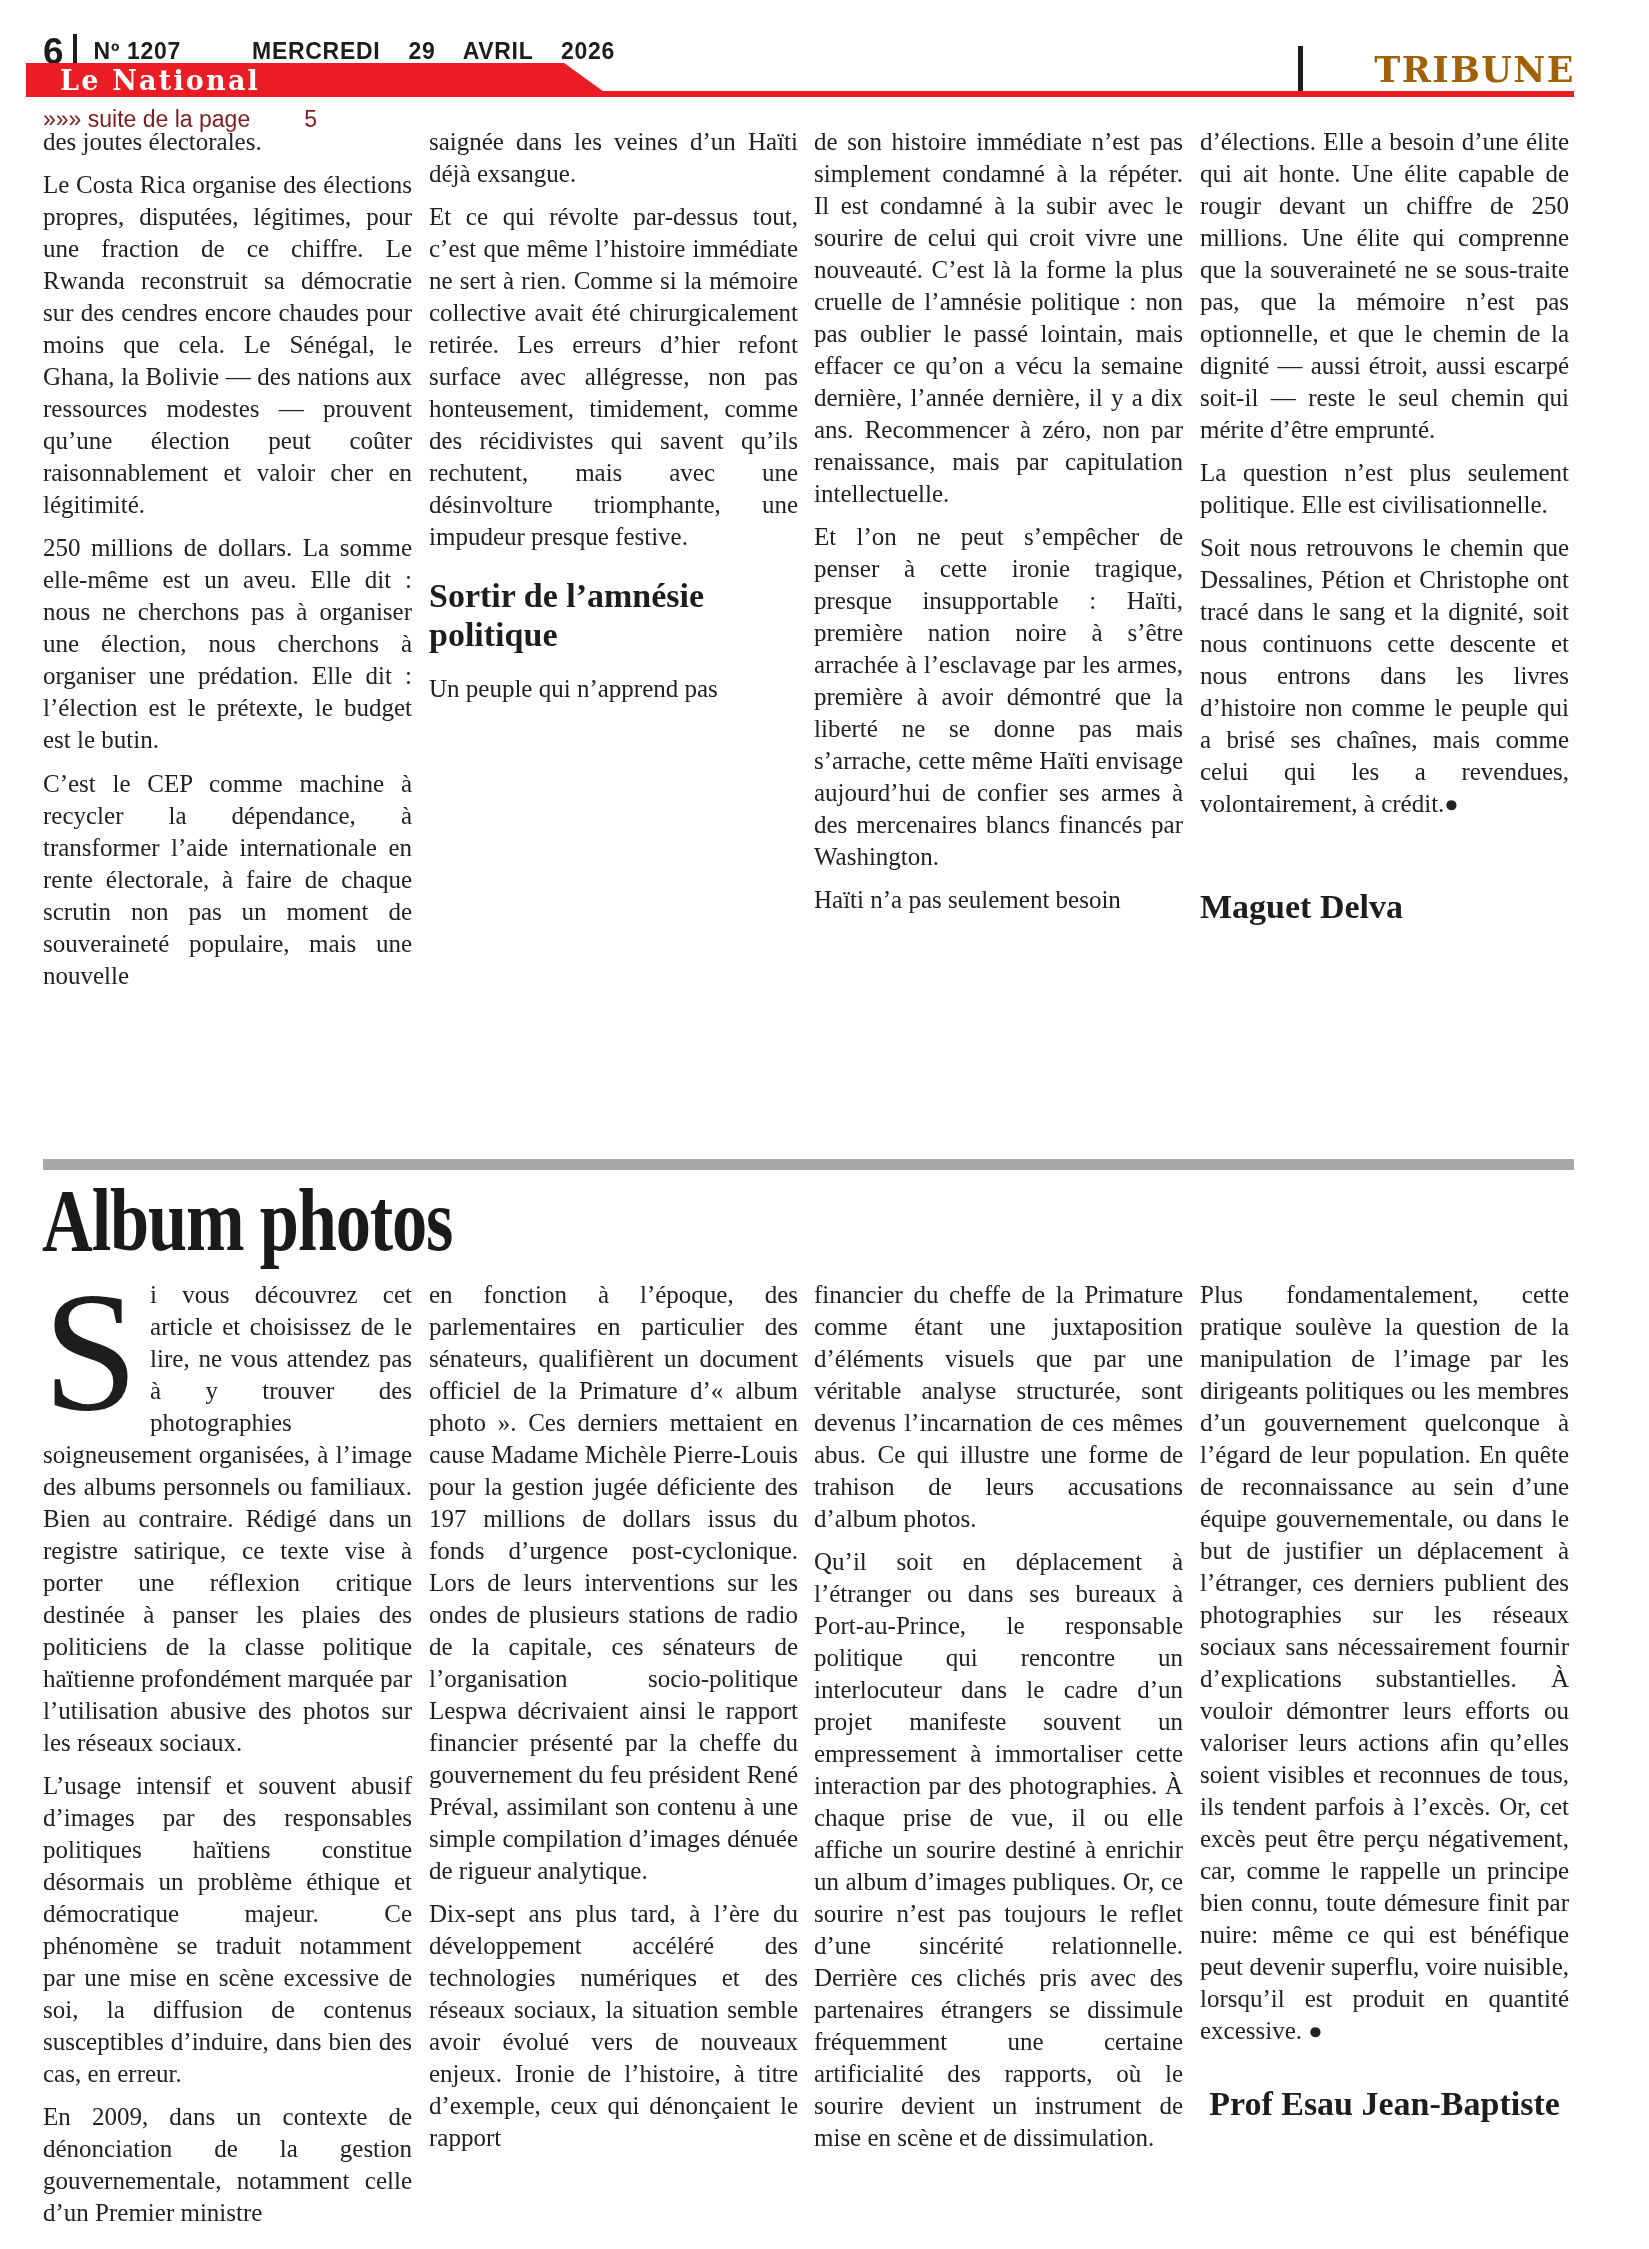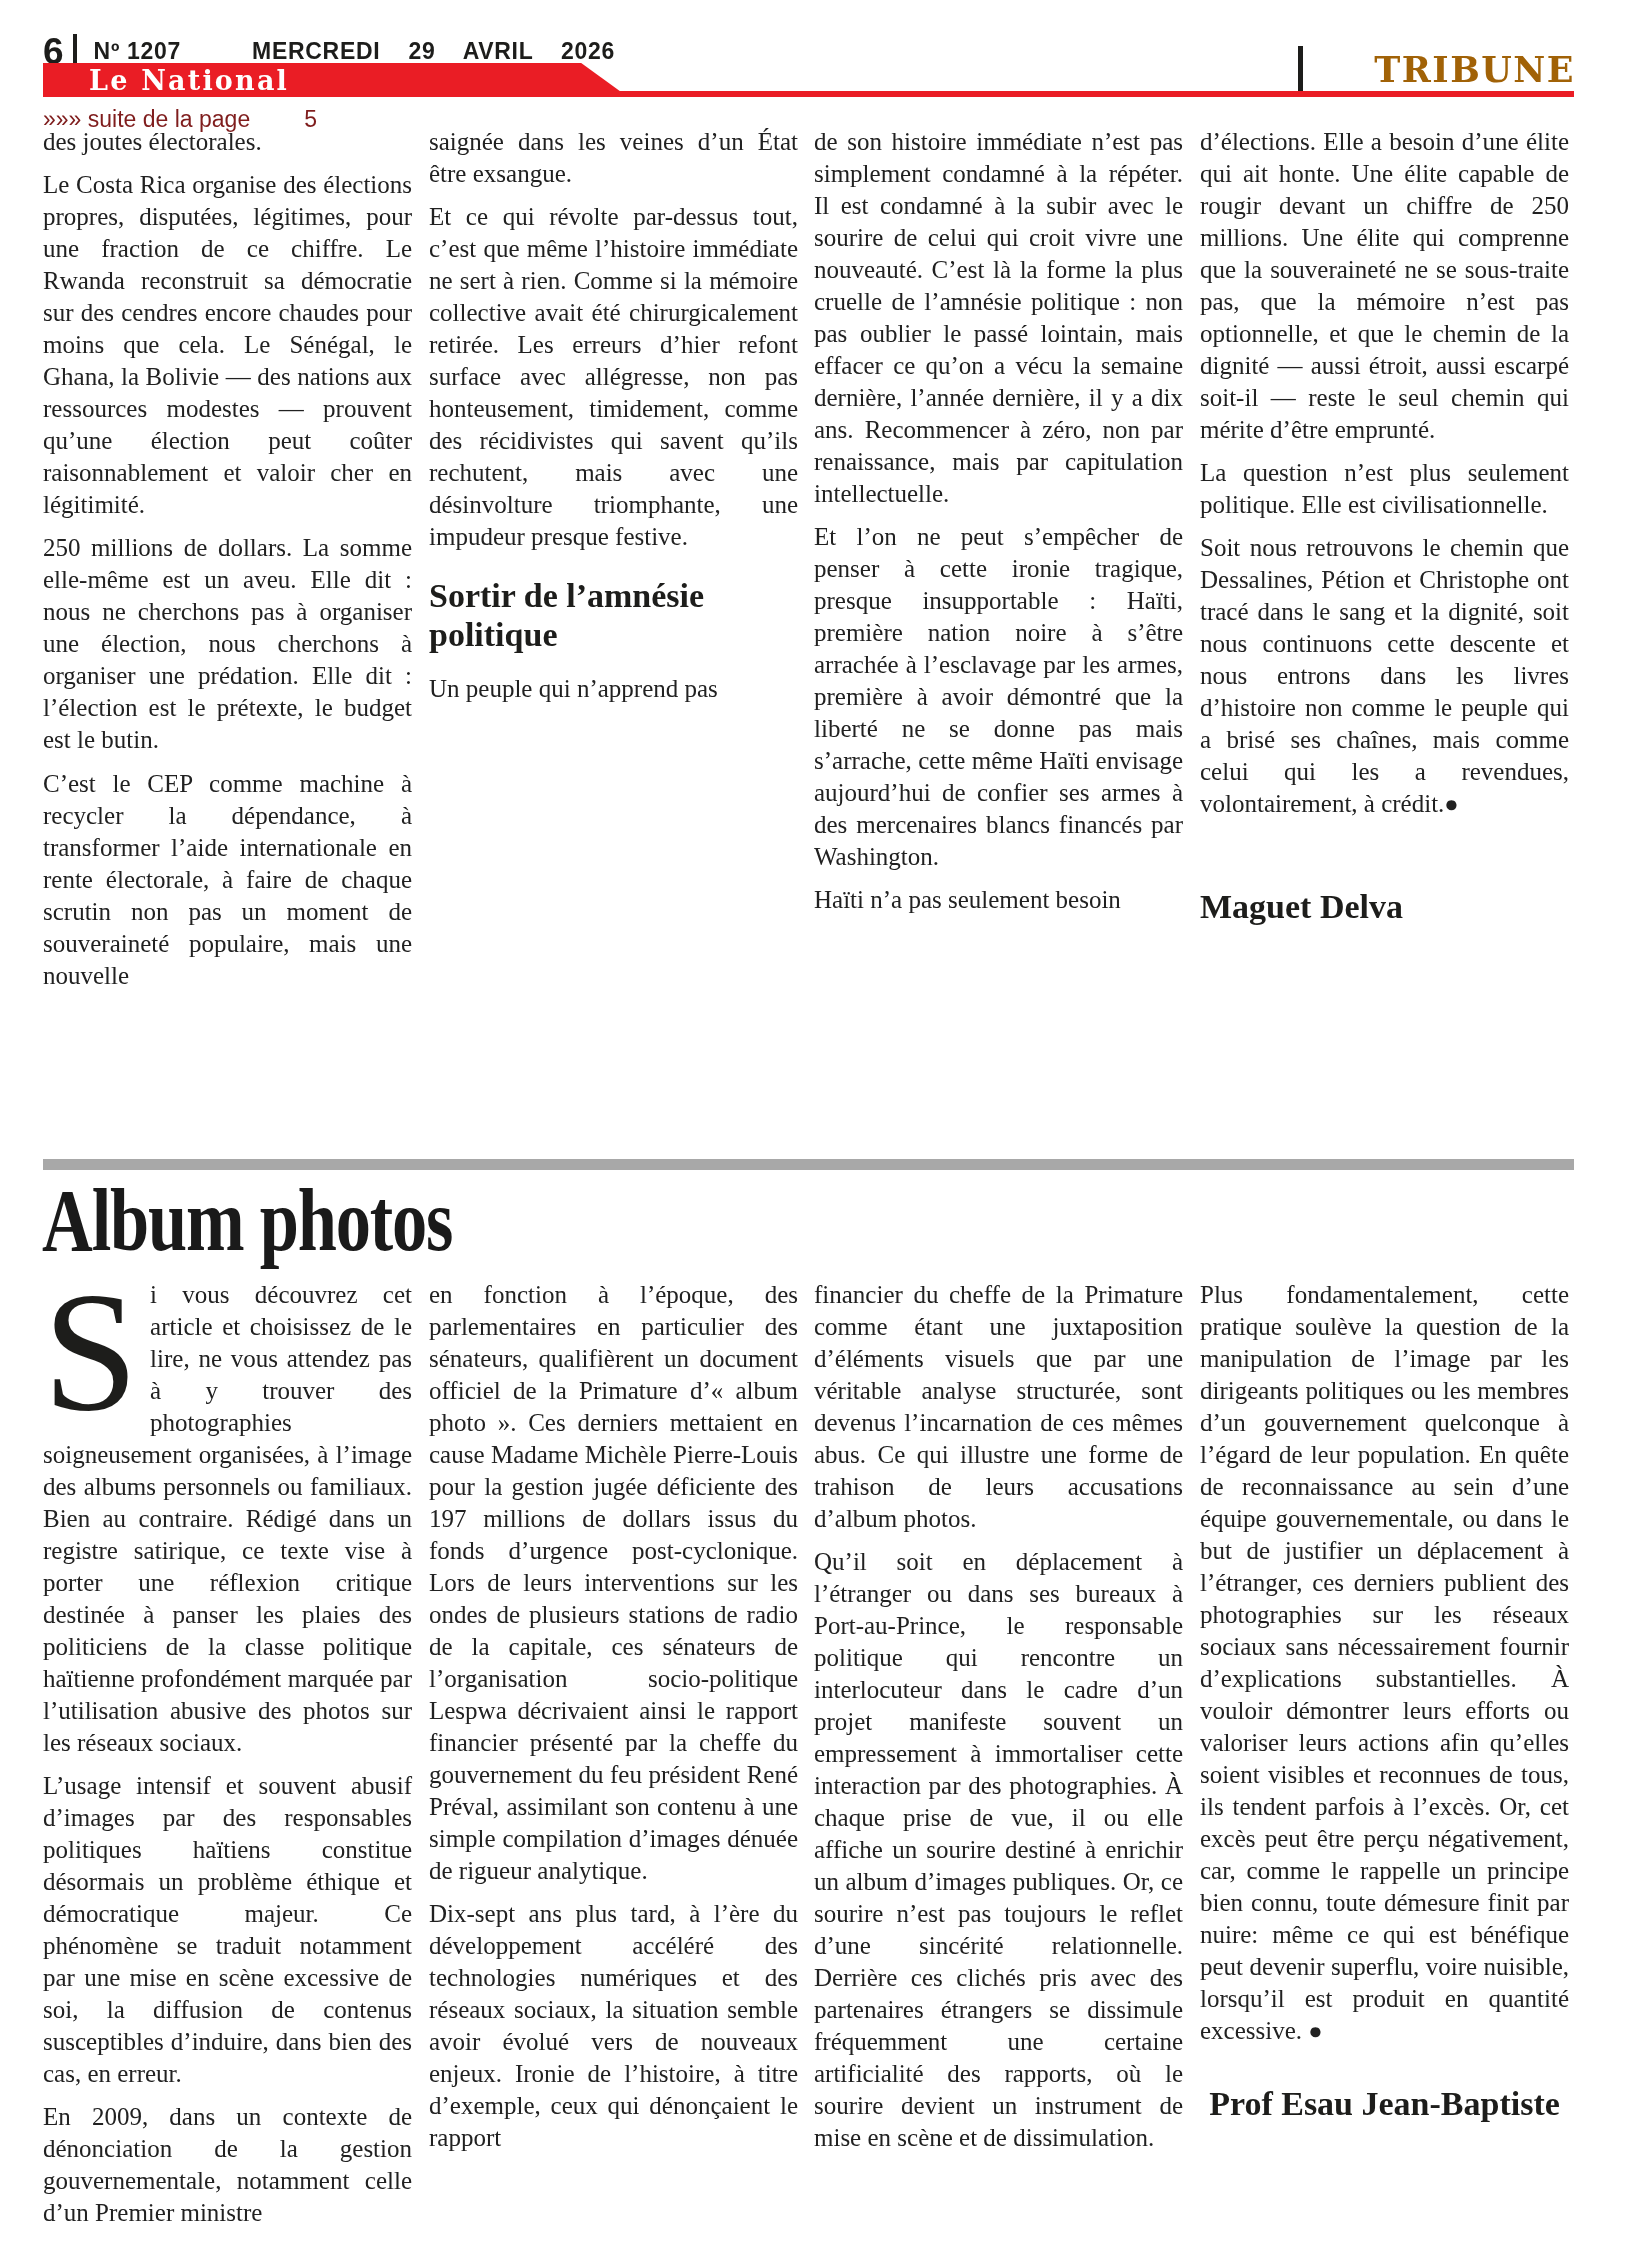--- a/index.html
+++ b/index.html
@@ -11,23 +11,23 @@
          font-family:"Liberation Sans", sans-serif;font-weight:bold;color:#1d1d1b;}
   .page-num{font-size:37px;line-height:1;}
   .folio-bar{width:4.5px;height:36px;background:#1d1d1b;margin:0 16.5px 0 9px;}
   .issue{font-size:23px;letter-spacing:0.7px;}
   .date{font-size:23px;margin-left:71px;word-spacing:21px;letter-spacing:0.7px;}
 
   .section-head{position:absolute;top:46px;right:75px;display:flex;align-items:center;gap:71px;}
   .section-bar{width:5.2px;height:46px;background:#1d1d1b;}
   .section-title{font-family:"DejaVu Serif", serif;font-weight:bold;font-size:35px;letter-spacing:1.5px;color:#a16207;}
 
-  .masthead{position:absolute;left:43px;top:63px;width:585px;height:34px;
+  .masthead{position:absolute;left:26px;top:63px;width:585px;height:34px;
             clip-path:polygon(0 0,92% 0,100% 100%,0 100%);
-            display:flex;align-items:center;padding-left:46px;box-sizing:border-box;}
+            display:flex;align-items:center;padding-left:34px;box-sizing:border-box;}
   .masthead-text{color:#ffffff;font-family:"DejaVu Serif", serif;font-weight:bold;
                  font-size:27px;letter-spacing:2.2px;}
   .red-rule{position:absolute;left:43px;top:91px;width:1531px;height:6px;}
 
   .continuation{position:absolute;left:43px;top:106px;display:flex;gap:54px;
                 font-family:"Liberation Sans", sans-serif;font-size:23px;}
 
   
   .col{position:absolute;width:369px;font-size:25px;line-height:32px;text-align:justify;}
   .col p{margin:0 0 11.2px 0;}
@@ -78,21 +78,21 @@
   </div>
 
   <div class="col c1 a1">
     <p>des joutes électorales.</p>
     <p>Le Costa Rica organise des élections propres, disputées, légitimes, pour une fraction de ce chiffre. Le Rwanda reconstruit sa démocratie sur des cendres encore chaudes pour moins que cela. Le Sénégal, le Ghana, la Bolivie — des nations aux ressources modestes — prouvent qu’une élection peut coûter raisonnablement et valoir cher en légitimité.</p>
     <p>250 millions de dollars. La somme elle-même est un aveu. Elle dit : nous ne cherchons pas à organiser une élection, nous cherchons à organiser une prédation. Elle dit : l’élection est le prétexte, le budget est le butin.</p>
     <p>C’est le CEP comme machine à recycler la dépendance, à transformer l’aide internationale en rente électorale, à faire de chaque scrutin non pas un moment de souveraineté populaire, mais une nouvelle</p>
   </div>
 
   <div class="col c2 a1">
-    <p>saignée dans les veines d’un État être exsangue.</p>
+    <p>saignée dans les veines d’un Haïti déjà exsangue.</p>
     <p>Et ce qui révolte par-dessus tout, c’est que même l’histoire immédiate ne sert à rien. Comme si la mémoire collective avait été chirurgicalement retirée. Les erreurs d’hier refont surface avec allégresse, non pas honteusement, timidement, comme des récidivistes qui savent qu’ils rechutent, mais avec une désinvolture triomphante, une impudeur presque festive.</p>
     <h2 class="subhead">Sortir de l’amnésie politique</h2>
     <p>Un peuple qui n’apprend pas</p>
   </div>
 
   <div class="col c3 a1">
     <p>de son histoire immédiate n’est pas simplement condamné à la répéter. Il est condamné à la subir avec le sourire de celui qui croit vivre une nouveauté. C’est là la forme la plus cruelle de l’amnésie politique : non pas oublier le passé lointain, mais effacer ce qu’on a vécu la semaine dernière, l’année dernière, il y a dix ans. Recommencer à zéro, non par renaissance, mais par capitulation intellectuelle.</p>
     <p>Et l’on ne peut s’empêcher de penser à cette ironie tragique, presque insupportable : Haïti, première nation noire à s’être arrachée à l’esclavage par les armes, première à avoir démontré que la liberté ne se donne pas mais s’arrache, cette même Haïti envisage aujourd’hui de confier ses armes à des mercenaires blancs financés par Washington.</p>
     <p>Haïti n’a pas seulement besoin</p>
   </div>

